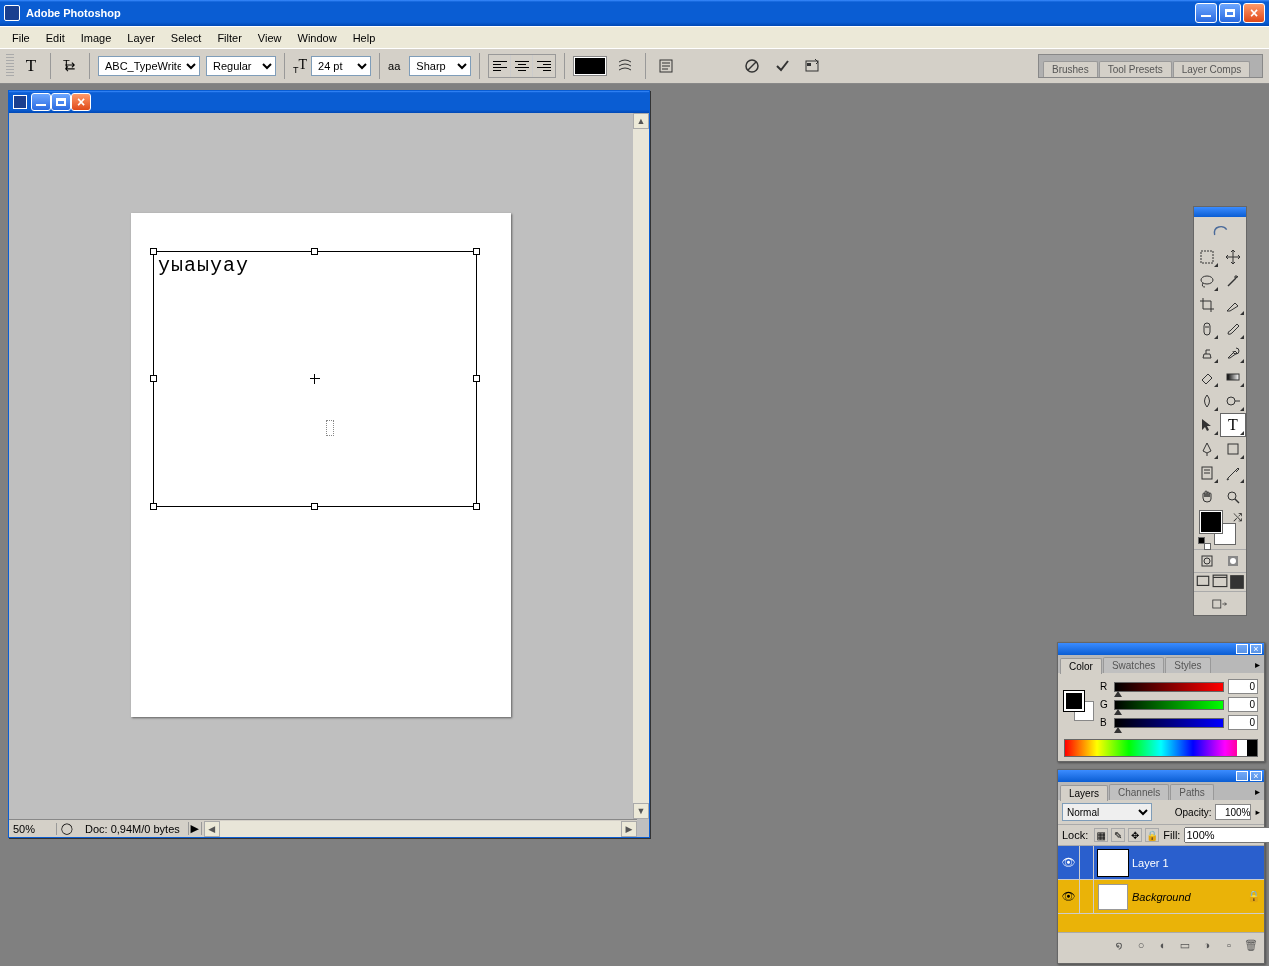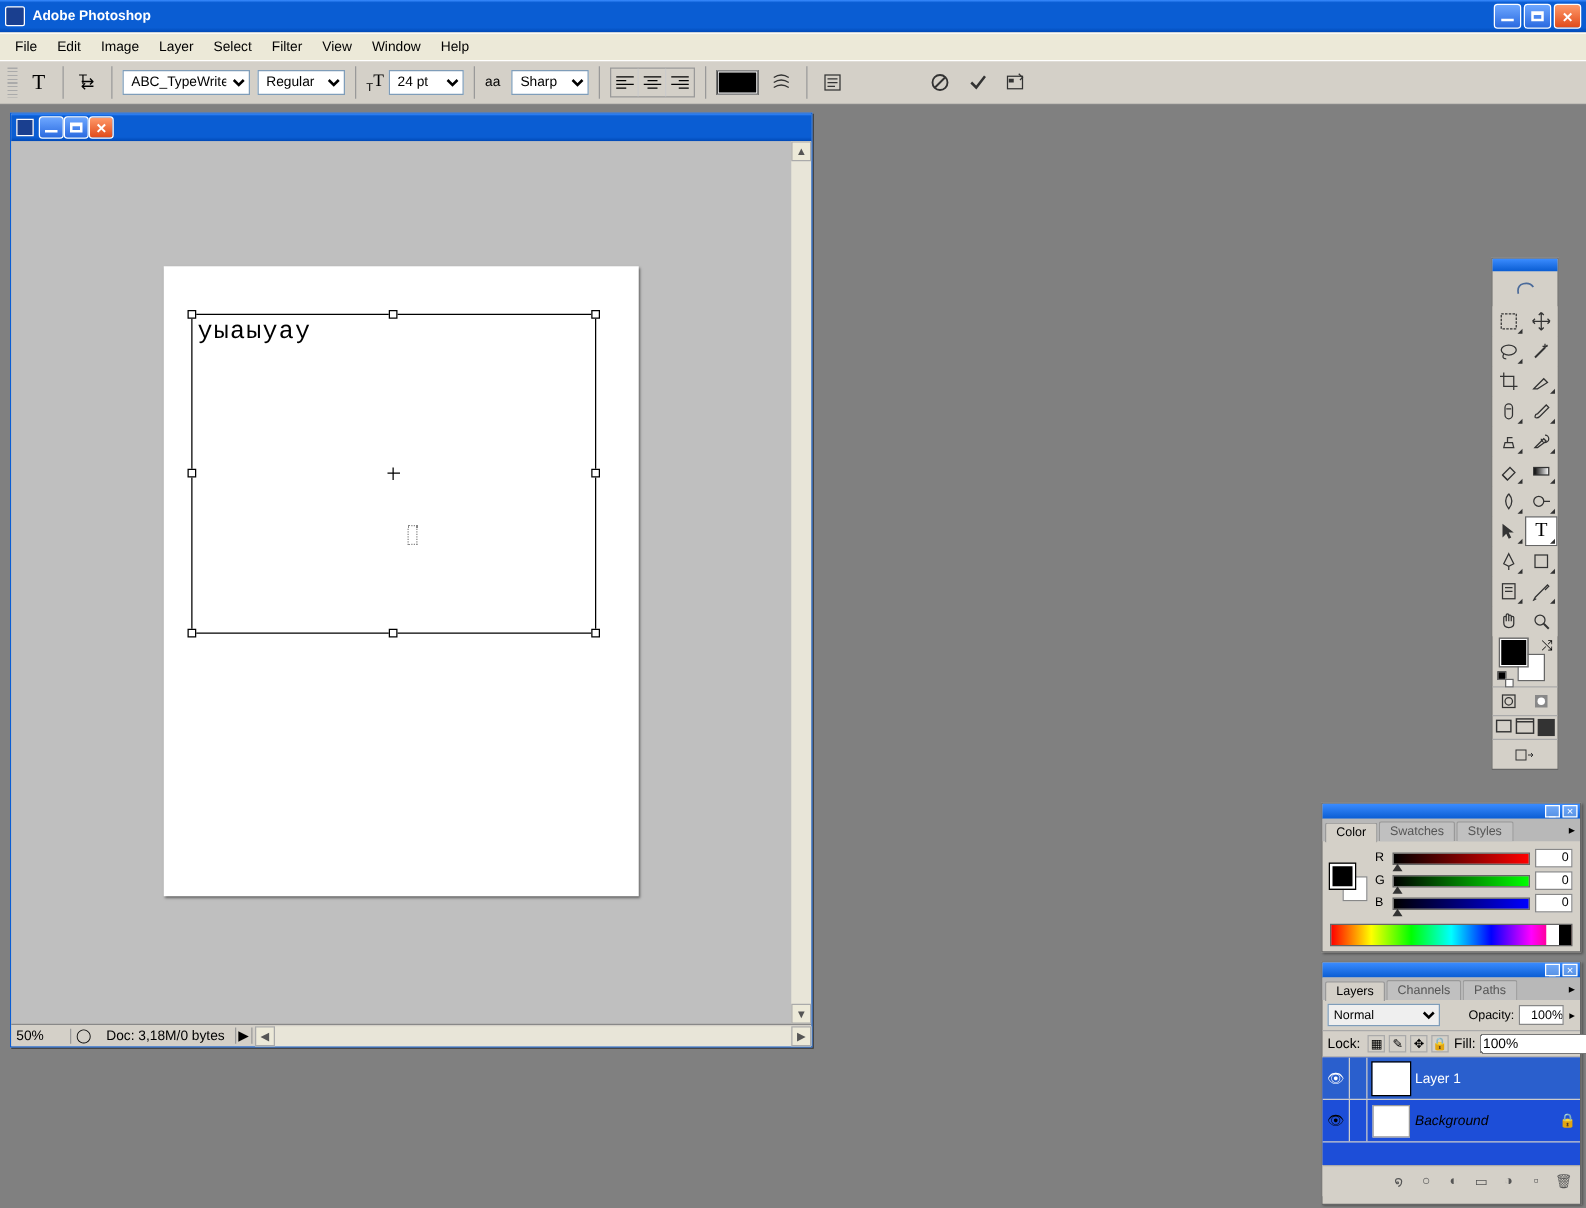--- a/index.html
+++ b/index.html
@@ -72,21 +72,21 @@
 .doc-canvas .textbox .h-e  { right: -4px; top: 50%; margin-top: -4px; }
 .doc-canvas .textbox .h-sw { left: -4px; bottom: -4px; }
 .doc-canvas .textbox .h-s  { left: 50%; bottom: -4px; margin-left: -4px; }
 .doc-canvas .textbox .h-se { right: -4px; bottom: -4px; }
 .doc-canvas .textbox .center { position: absolute; left: 50%; top: 50%; margin: -5px 0 0 -5px; width: 10px; height: 10px; }
 .doc-canvas .textbox .center::before, .doc-canvas .textbox .center::after { content:""; position:absolute; background:#000;}
 .doc-canvas .textbox .center::before { left:4px; top:0; width:1px; height:10px;}
 .doc-canvas .textbox .center::after { top:4px; left:0; height:1px; width:10px;}
 .doc-canvas .textbox .caret { position: absolute; left: 172px; top: 168px; width: 8px; height: 16px; border: 1px dotted #888; }
 .doc-canvas .text-content { position: absolute; left: 4px; top: 2px; font-family: "Courier New", monospace; font-size: 20px; color: #000; letter-spacing: 1px;}
-.doc-status { position: absolute; bottom: 0; left: 0; right: 0; height: 18px; background: #d4d0c8; border-top: 1px solid #888; display: flex; align-items: center; font-size: 10px; }
+.doc-status { position: absolute; bottom: 0; left: 0; right: 12px; height: 18px; background: #d4d0c8; border-top: 1px solid #888; display: flex; align-items: center; font-size: 10px; }
 .doc-status .zoom { width: 48px; padding: 0 4px; border-right: 1px solid #999; }
 .doc-status .info { padding: 0 8px; flex: 0 0 auto; }
 .doc-status .play { width: 14px; text-align: center; border-left:1px solid #999; border-right:1px solid #999;}
 .doc-status .hscroll { flex: 1; background: #e8e5d8; height: 16px; margin: 0 0 0 2px; display:flex; }
 .doc-status .hscroll .harr { width:16px; background:#ece9d8; border:1px solid #aaa; display:flex; align-items:center; justify-content:center; font-size:9px; color:#555;}
 .doc-status .hscroll .htrack { flex:1; }
 
 
 .toolbox { position: absolute; right: 22px; top: 122px; width: 54px; background: #d4d0c8; border: 1px solid #666; }
 .toolbox .grip { height: 10px; background: linear-gradient(to bottom, #3b8cff, #0a5dd3); }
@@ -138,21 +138,21 @@
 .layers-panel { right: 4px; top: 685px; width: 208px; height:195px;}
 .layers-panel .opts { display:flex; align-items:center; padding:3px 4px; gap:4px; border-bottom:1px solid #aaa;}
 .layers-panel .opts select { height:18px; border:1px solid #7f9db9; font-size:10px; flex:0 0 90px;}
 .layers-panel .opts .olbl { font-size:10px; margin-left:auto;}
 .layers-panel .opts input { width:36px; height:16px; font-size:10px; text-align:right; border:1px solid #888;}
 .layers-panel .opts .arr { font-size:9px;}
 .layers-panel .lockrow { display:flex; align-items:center; padding:2px 4px; gap:4px; border-bottom:1px solid #aaa; font-size:10px;}
 .layers-panel .lockrow .licons { display:flex; gap:3px; margin-left:2px;}
 .layers-panel .lockrow .licons span { width:14px; height:14px; border:1px solid #aaa; display:flex; align-items:center; justify-content:center; font-size:10px;}
 .layers-panel .lockrow .flbl { margin-left:auto;text-align:right;}
-.layers-panel .list { background:#1d4ed8; height:86px; overflow:hidden;}
+.layers-panel .list { background:#eab308; height:86px; overflow:hidden;}
 .layers-panel .layer { display:flex; align-items:center; height:34px; border-bottom:1px solid #ccc;}
 .layers-panel .layer .vis { width:22px; text-align:center; border-right:1px solid #ccc; height:100%; display:flex; align-items:center; justify-content:center;}
 .layers-panel .layer .link { width:14px; border-right:1px solid #ccc; height:100%;}
 .layers-panel .layer .thumb { width:30px; height:26px; margin:0 4px; background:#fff; border:1px solid #999; display:flex; align-items:center; justify-content:center; font-family:"Times New Roman",serif; font-size:18px;}
 .layers-panel .layer .name { flex:1; font-size:11px;}
 .layers-panel .layer .lock { width:20px; text-align:center;}
 .layers-panel .layer.sel { background:#2a5fcd; color:#fff;}
 .layers-panel .layer.sel .thumb { border:2px solid #fff; outline:1px solid #000;}
 .layers-panel .bottom { display:flex; justify-content:flex-end; gap:2px; padding:3px; border-top:1px solid #aaa; background:#d4d0c8;}
 .layers-panel .bottom .bbtn { width:20px; height:18px; display:flex; align-items:center; justify-content:center; font-size:11px; color:#555;}
@@ -251,20 +251,25 @@
       </svg>
     </div>
   <div class="icbtn">
       <svg viewBox="0 0 16 16">
         <rect x="2" y="3" width="12" height="10" stroke="#333" fill="none"></rect>
         <rect x="3" y="5" width="4" height="3" fill="#333"></rect>
         <path d="M11 1 l3 3 -2 2" stroke="#333" fill="none"></path>
       </svg>
     </div>
   <div class="spacer"></div>
+  <div class="palette-well">
+    <div class="tab">Brushes</div>
+    <div class="tab">Tool Presets</div>
+    <div class="tab">Layer Comps</div>
+  </div>
 </div>
 
 <div class="workarea">
 
   <div class="docwin">
     <div class="doc-title">
       <div class="feather"></div>
       <div class="win-btn min">
           <div class="min-ic"></div>
         </div>
@@ -293,21 +298,21 @@
       </div>
       <div class="doc-scroll-v">
         <div class="arrow">▲</div>
         <div class="track"></div>
         <div class="arrow down">▼</div>
       </div>
     </div>
     <div class="doc-status">
       <div class="zoom">50%</div>
       <div style="width:20px;text-align:center;">◯</div>
-      <div class="info">Doc: 3,18M/0 bytes</div>
+      <div class="info">Doc: 0,94M/0 bytes</div>
       <div class="play">▶</div>
       <div class="hscroll">
         <div class="harr">◀</div>
         <div class="htrack"></div>
         <div class="harr">▶</div>
       </div>
     </div>
   </div>
 
   <div class="toolbox">

